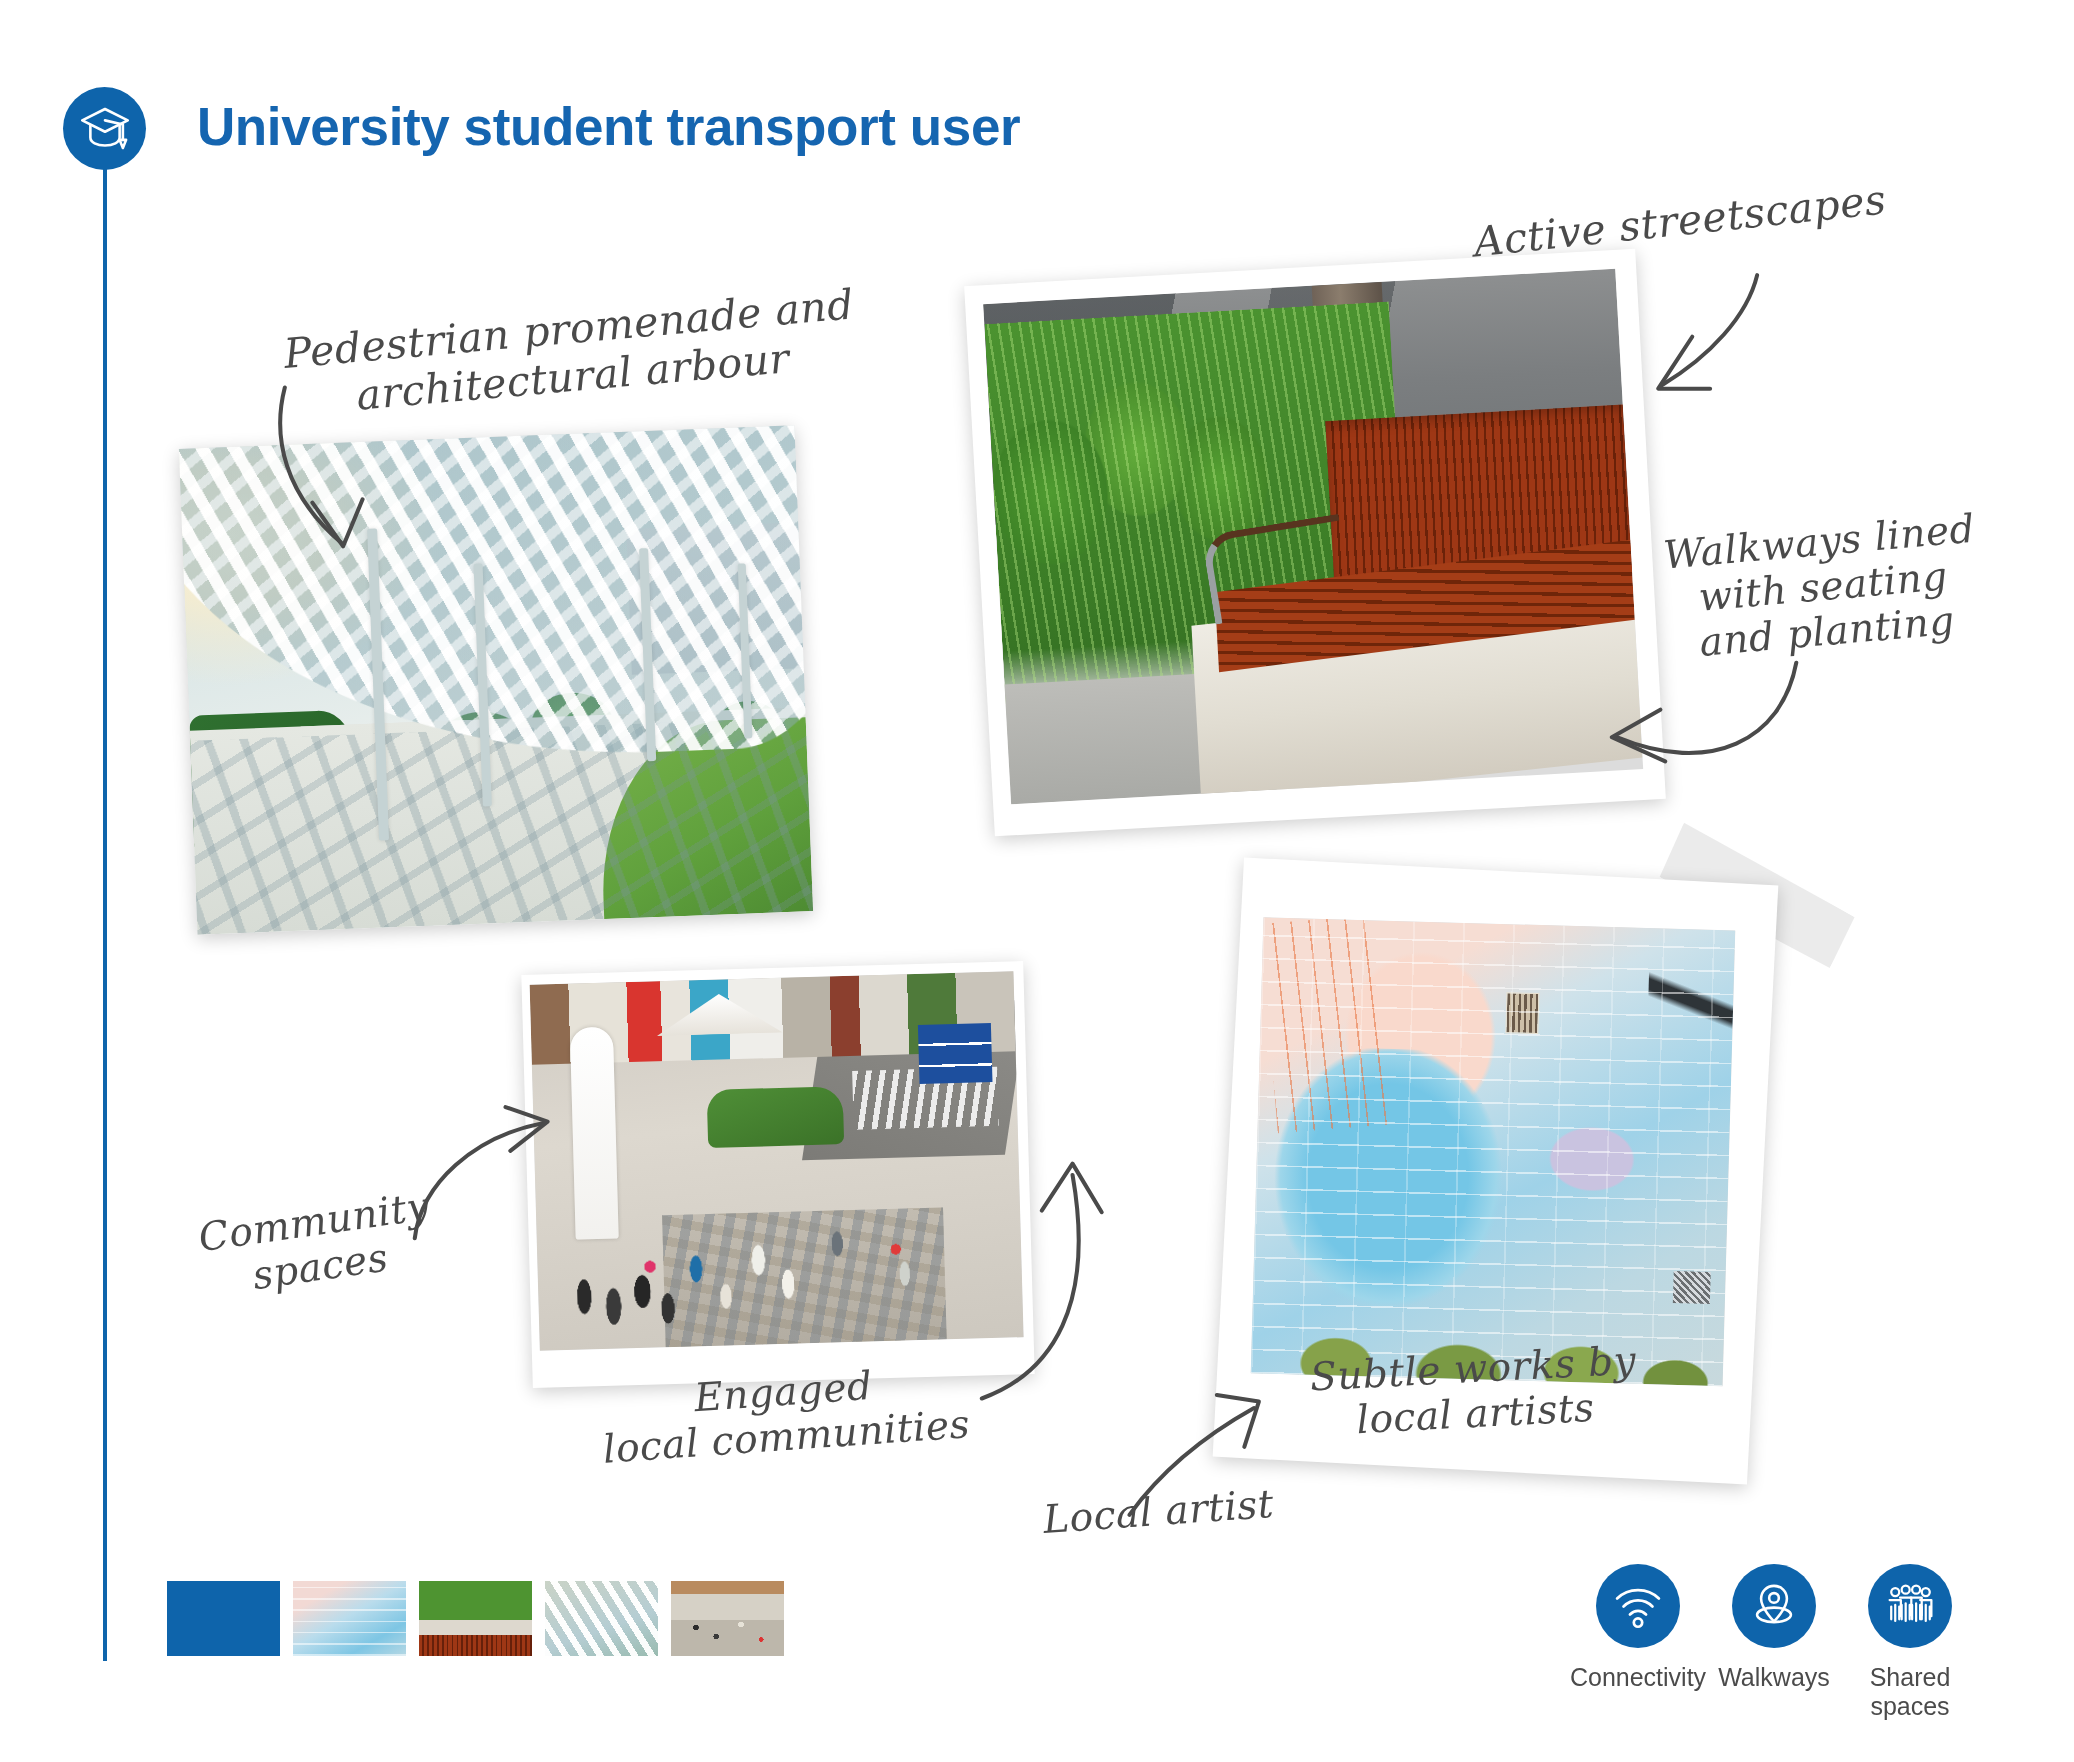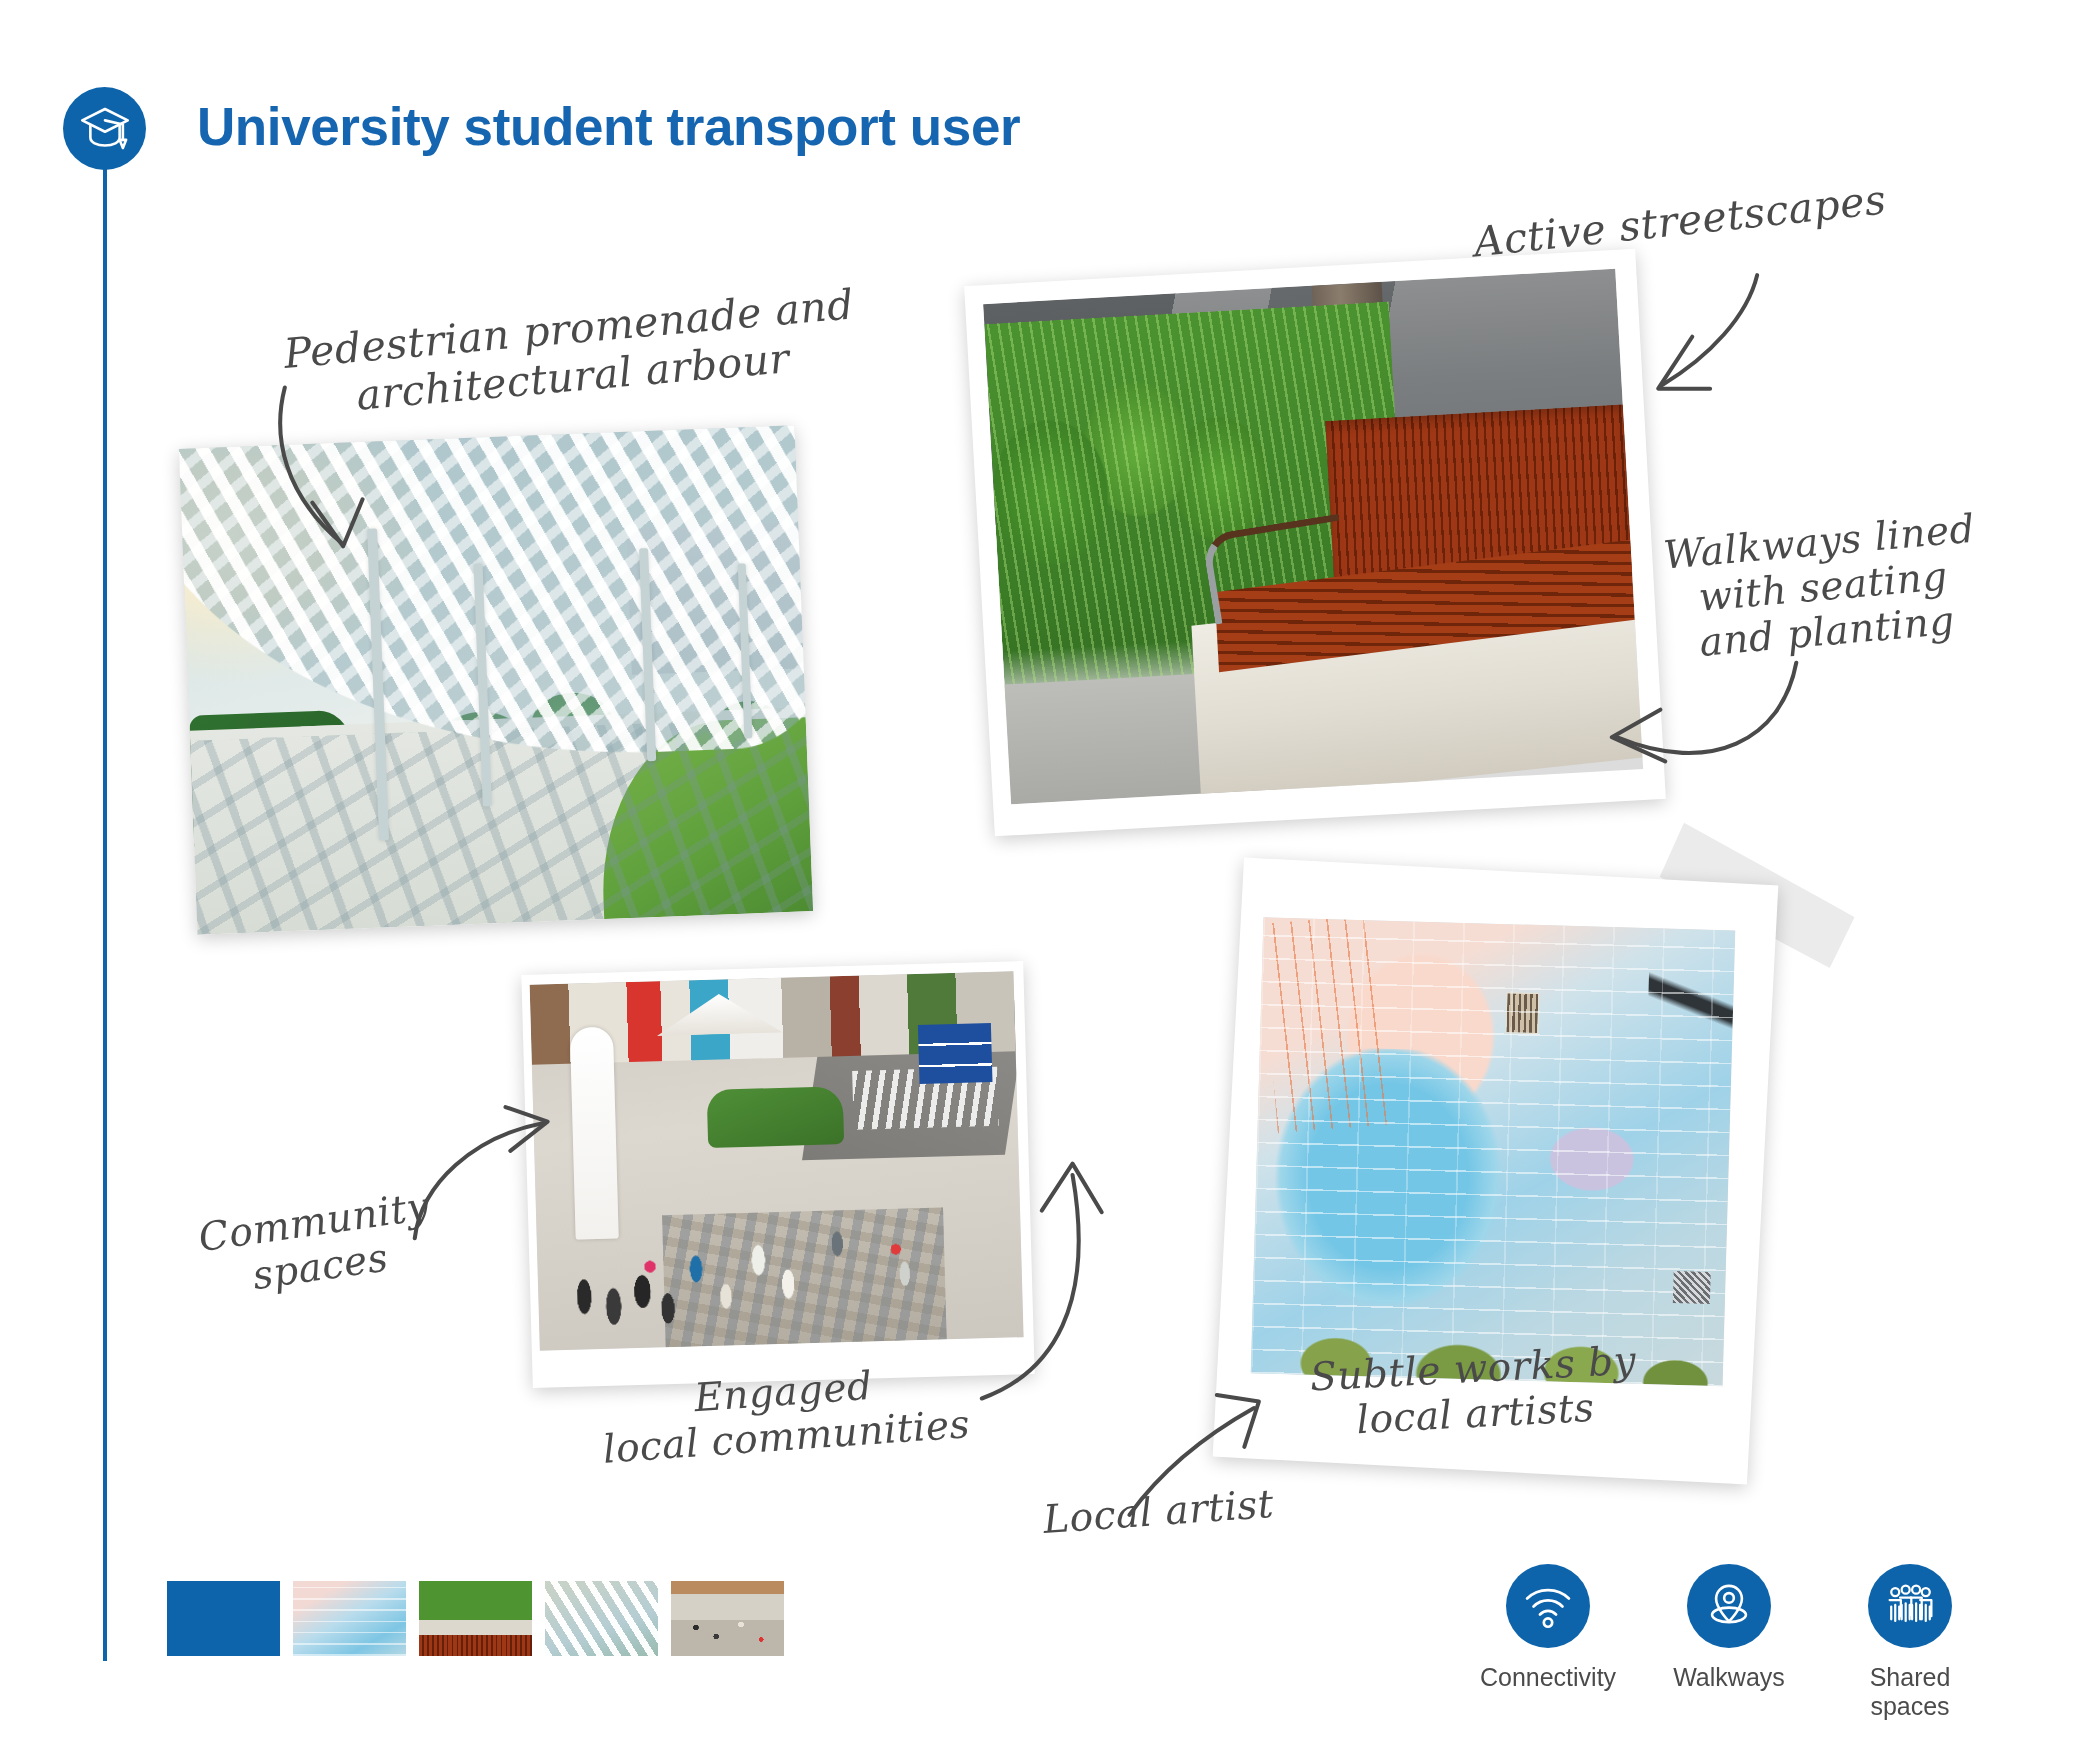--- a/index.html
+++ b/index.html
@@ -326,21 +326,21 @@
     content:""; position:absolute; inset:0;
     background:
       radial-gradient(circle 4px at 22% 62%, #2b2b2b 0 70%, rgba(0,0,0,0) 72%),
       radial-gradient(circle 4px at 40% 74%, #3a3a3a 0 70%, rgba(0,0,0,0) 72%),
       radial-gradient(circle 4px at 62% 58%, #e7e3d8 0 70%, rgba(0,0,0,0) 72%),
       radial-gradient(circle 3.2px at 80% 78%, #d33 0 70%, rgba(0,0,0,0) 72%);
     filter: blur(0.5px);
   }
 
   
-  #icon-cluster { position: absolute; right: 96px; top: 1564px; display: flex; gap: 45px; }
+  #icon-cluster { position: absolute; right: 96px; top: 1564px; display: flex; }
   .icon-item { width: 136px; display: flex; flex-direction: column; align-items: center; }
   .icon-circle {
     width: 84px; height: 84px; border-radius: 50%; background: #0e64ab;
     display: flex; align-items: center; justify-content: center;
   }
   .icon-label {
     margin-top: 14.6px; font-size: 25px; color: #4b4b4b; text-align: center;
     line-height: 1.18; font-family: "Liberation Sans", sans-serif;
   }
 </style>

